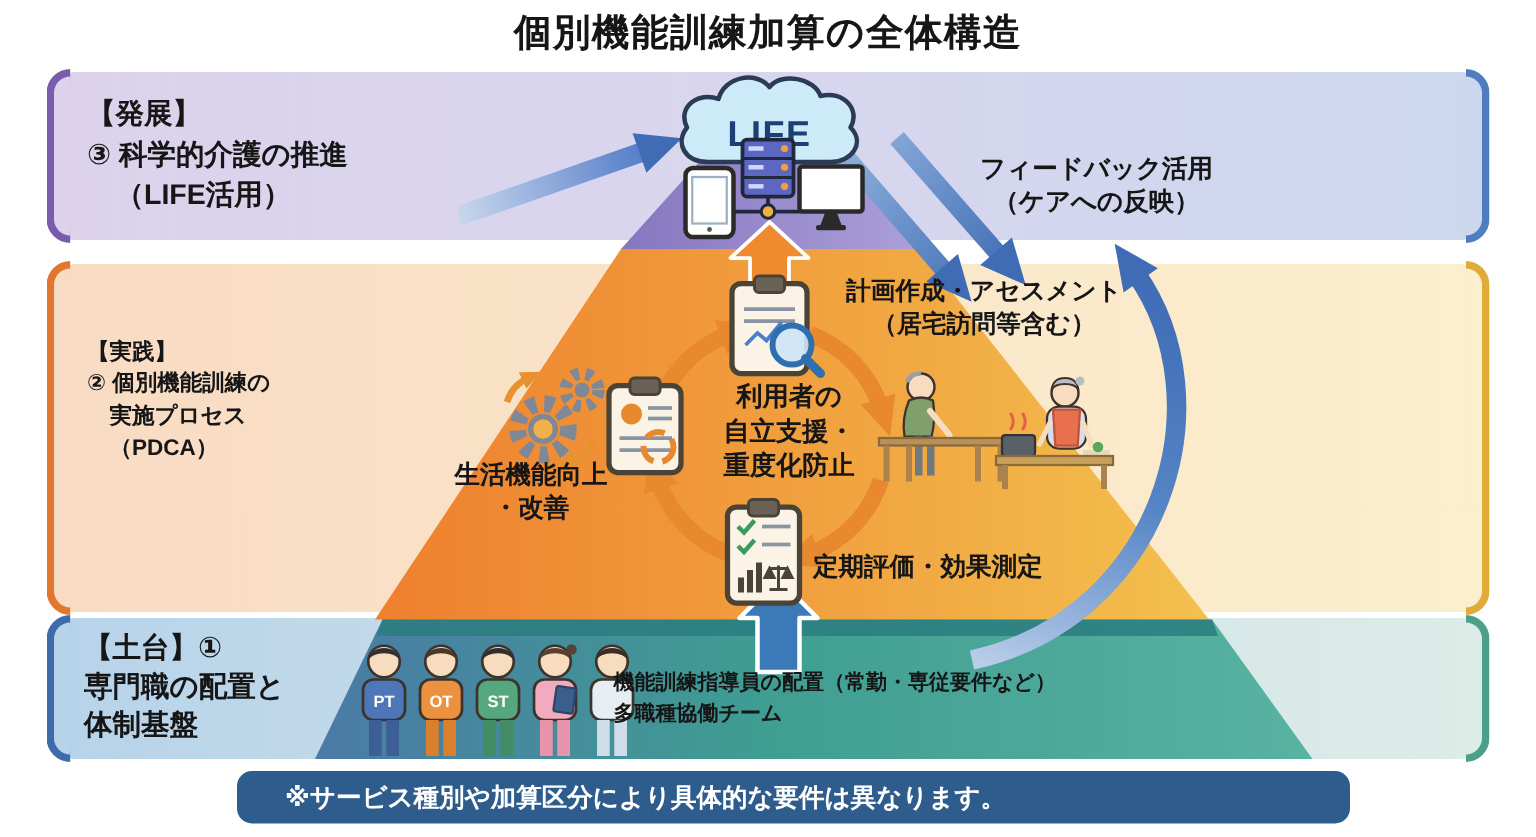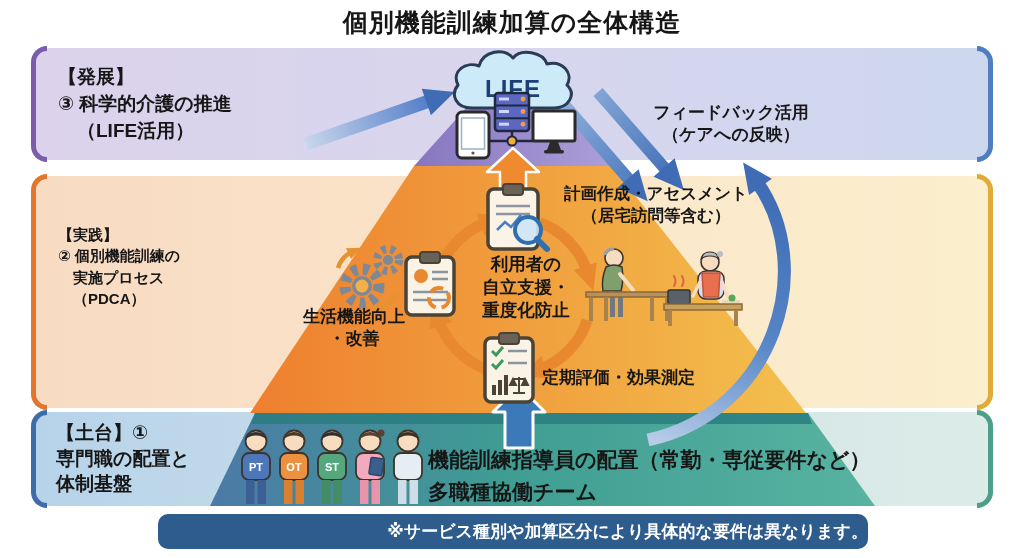--- a/index.html
+++ b/index.html
@@ -10,22 +10,22 @@
   .bl  { left:-5px;  border:5px solid; border-right:none; border-radius:18px 0 0 18px; }
   .brr { right:-5px; border:5px solid; border-left:none;  border-radius:0 18px 18px 0; }
   #band-dev  { left:36px; top:48px;  width:952px; height:112px; background:linear-gradient(90deg,#dcd2ec 0%,#d8d6ee 50%,#ccd7ee 100%); }
   #band-prac { left:36px; top:176px; width:952px; height:232px; background:linear-gradient(90deg,#f8dbc3 0%,#fae6c9 55%,#fbefcd 100%); }
   #band-base { left:36px; top:412px; width:952px; height:94px;  background:linear-gradient(90deg,#b7d3ea 0%,#cfe2e9 55%,#dcece7 100%); }
   svg#gfx { position:absolute; left:0; top:0; z-index:3; pointer-events:none; }
   .txt { position:absolute; font-weight:700; color:#161616; white-space:pre-line; z-index:6; line-height:1.32; }
   .c { text-align:center; }
   #title { top:6px; left:0; width:100%; text-align:center; font-size:25px; letter-spacing:1px; }
   #footer-bar { position:absolute; left:158px; top:514px; width:710px; height:35px; background:#2d5c8d;
-    border-radius:10px; color:#ffffff; display:flex; align-items:center; justify-content:flex-end;
-    font-weight:700; font-size:17px; z-index:6; }
+    border-radius:10px; color:#ffffff; display:flex; align-items:center; justify-content:flex-start;
+    font-weight:700; font-size:17px; z-index:6;padding-left:32px; }
 </style>
 </head>
 <body>
 
 <div id="stage">
 
   <div id="band-dev" class="band">
     <div class="bl" style="border-color:#7a5cad"></div>
     <div class="brr" style="border-color:#4e7dc0"></div>
   </div>
@@ -267,19 +267,19 @@
   <div class="txt c" style="left:448px; top:253px; width:124px; font-size:17.5px; line-height:1.3;margin-left:16px;">利用者の
 自立支援・
 重度化防止</div>
   <div class="txt" style="left:542px; top:367px; font-size:17px;">定期評価・効果測定</div>
   <div class="txt c" style="left:296px; top:306px; width:116px; font-size:17px; line-height:1.3;">生活機能向上
 ・改善</div>
 
   <div class="txt" style="left:56px; top:420px; font-size:19px; line-height:1.35;">【土台】①
 専門職の配置と
 体制基盤</div>
-  <div class="txt" style="left:428px; top:444px; font-size:21px; line-height:1.5;">機能訓練指導員の配置（常勤・専従要件など）
+  <div class="txt" style="left:409px; top:444px; font-size:14px; line-height:1.5;">機能訓練指導員の配置（常勤・専従要件など）
 多職種協働チーム</div>
 
   <div id="footer-bar">
     <span>※サービス種別や加算区分により具体的な要件は異なります。</span>
   </div>
 </div>
 
 </body></html>

